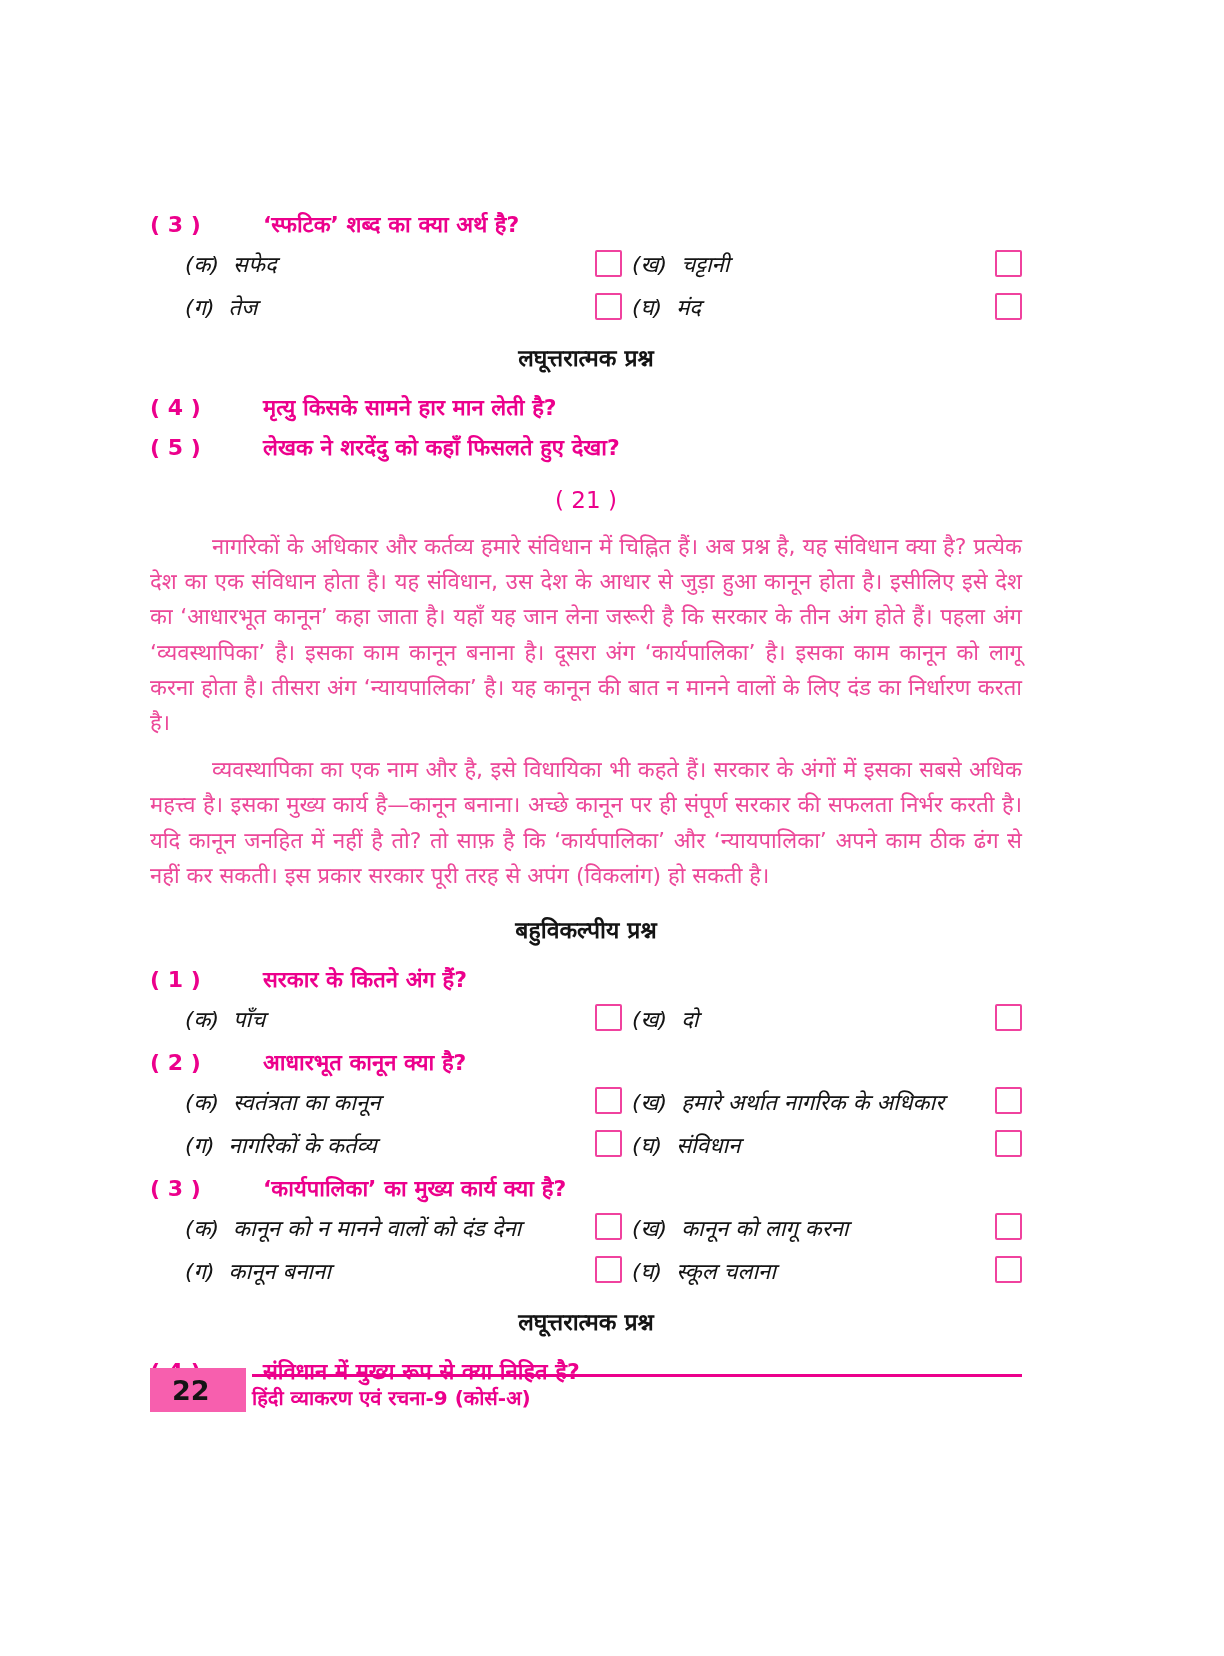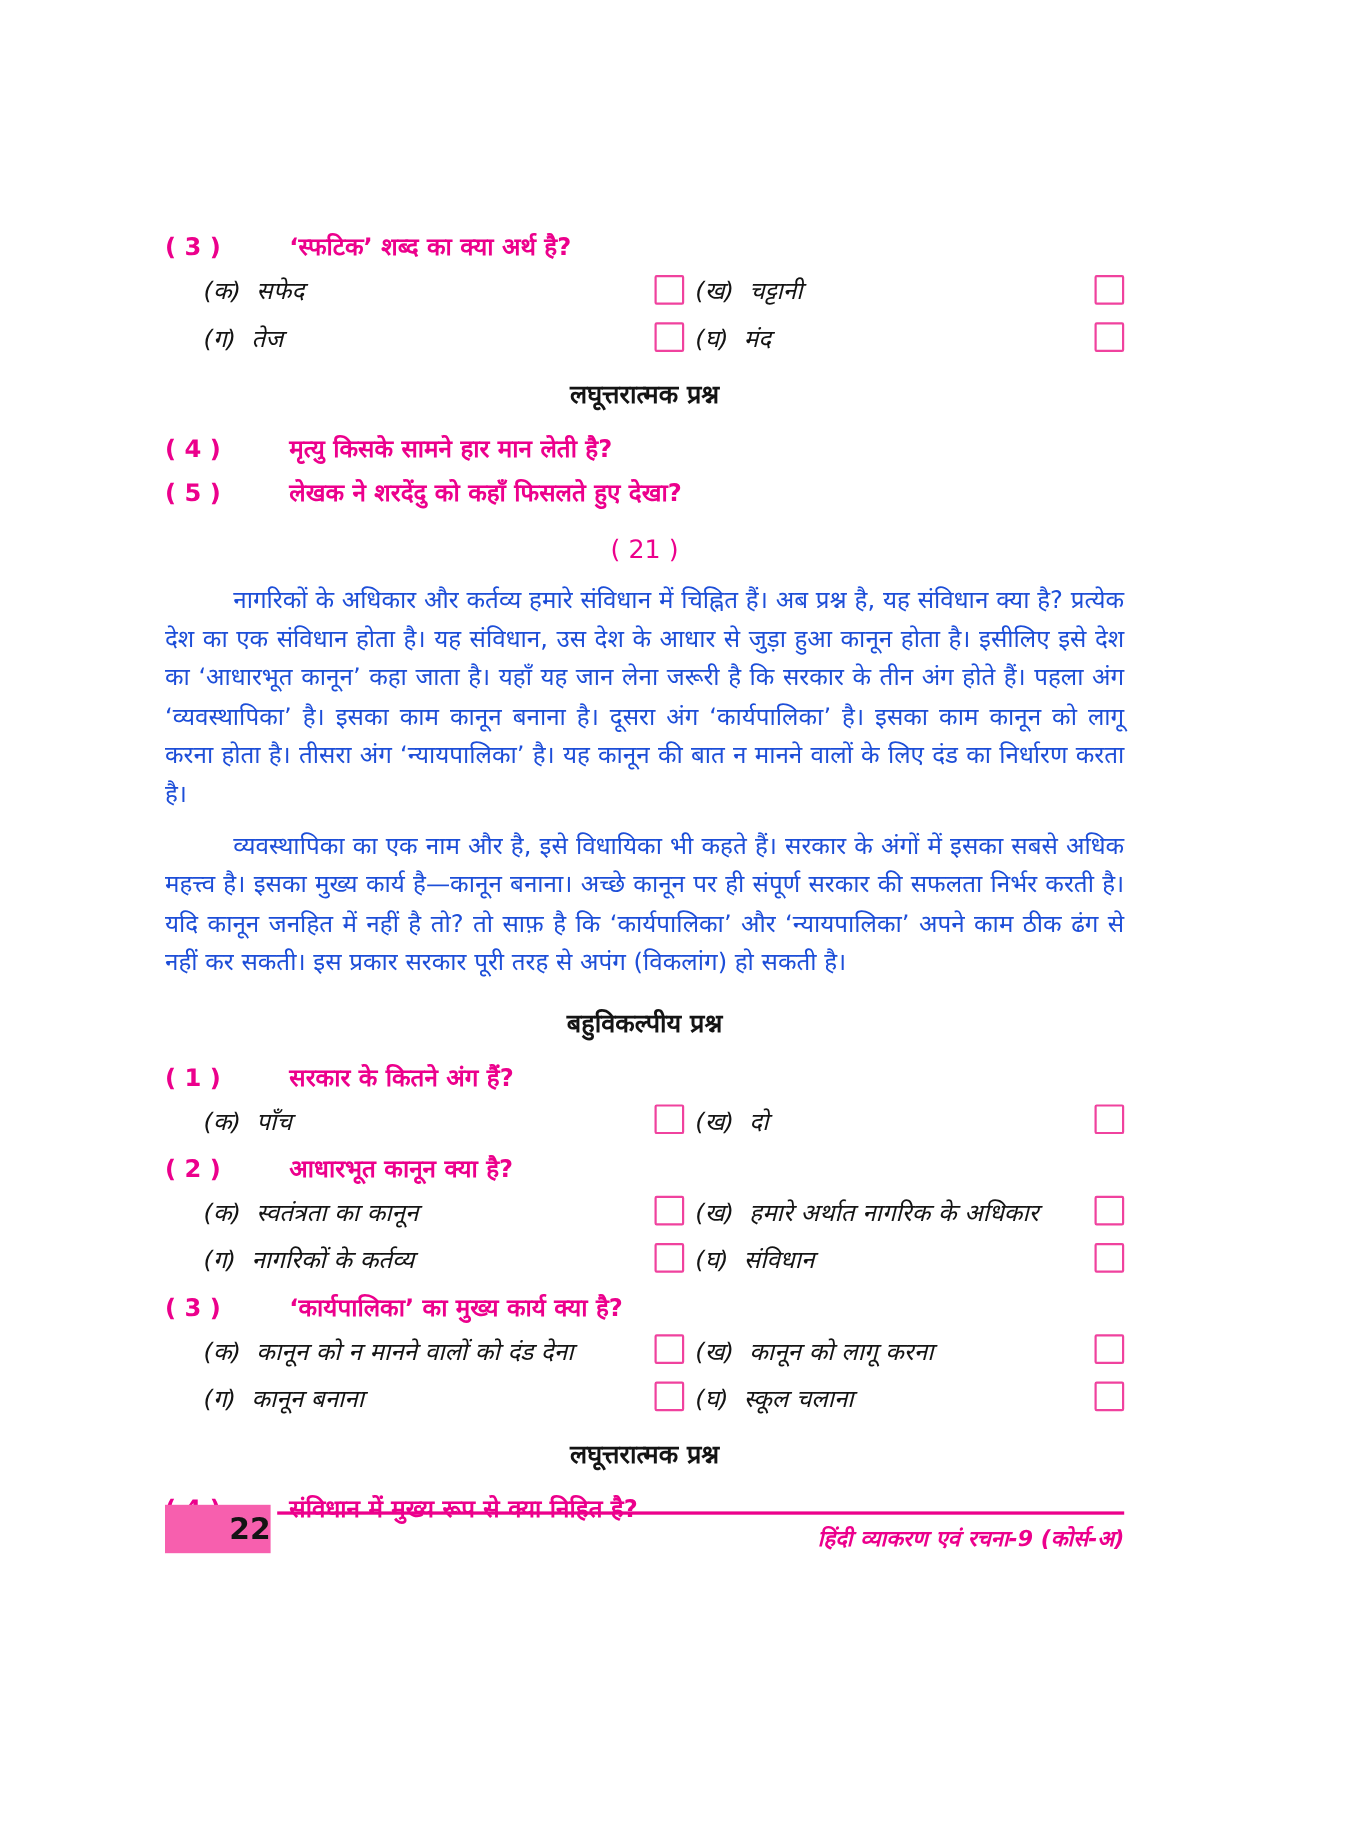--- a/index.html
+++ b/index.html
@@ -76,21 +76,21 @@
     color: #ec008c;
     margin: 26px 0 16px 0;
   }
 
   
   .para {
     font-size: 22px;
     line-height: 1.6;
     text-align: justify;
     text-indent: 62px;
-    color: #1d4ed8;
+    color: #ec4899;
     margin-bottom: 12px;
   }
 
   .mcq-block { margin-bottom: 2px; }
 
   
   .footer {
     position: absolute;
     left: 150px;
     top: 1368px;
@@ -101,38 +101,36 @@
   .page-num-box {
     flex: 0 0 96px;
     height: 44px;
     background: #f75fae;
     display: flex;
     align-items: center;
     padding-left: 22px;
     font-size: 27px;
     font-weight: bold;
     color: #141414;
-    justify-content: flex-end;
   }
   .footer-right {
     flex: 1 1 auto;
     margin-left: 6px;
     padding-top: 6px;
   }
   .footer-rule {
     height: 3px;
     background: #ec008c;
     margin-bottom: 7px;
   }
   .footer-text {
-    text-align: right;
+    text-align: left;
     color: #ec008c;
     font-weight: bold;
     font-size: 20px;
-    font-style: italic;
   }
 </style>
 </head>
 <body>
 
 <div class="content">
 
   <div class="q-row">
     <span class="q-num">( 3 )</span>
     <span class="q-text">‘स्फटिक’ शब्द का क्या अर्थ है?</span>

